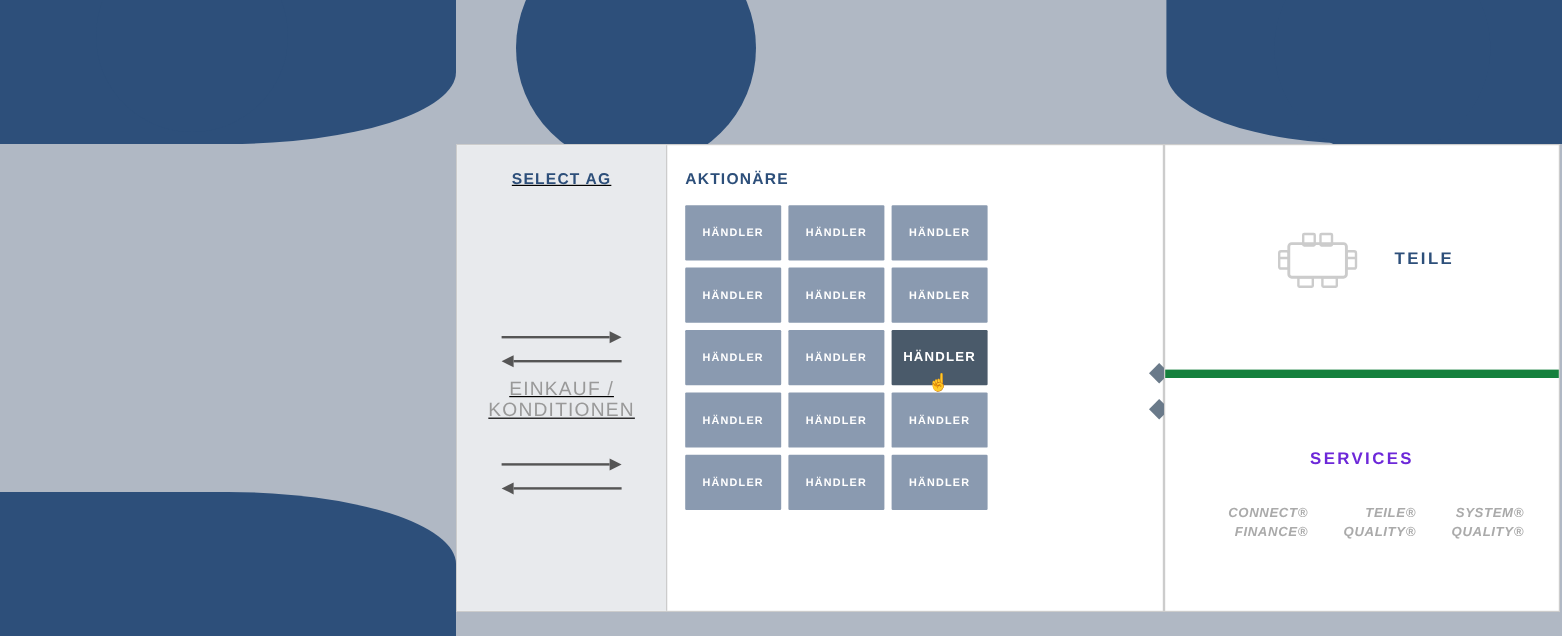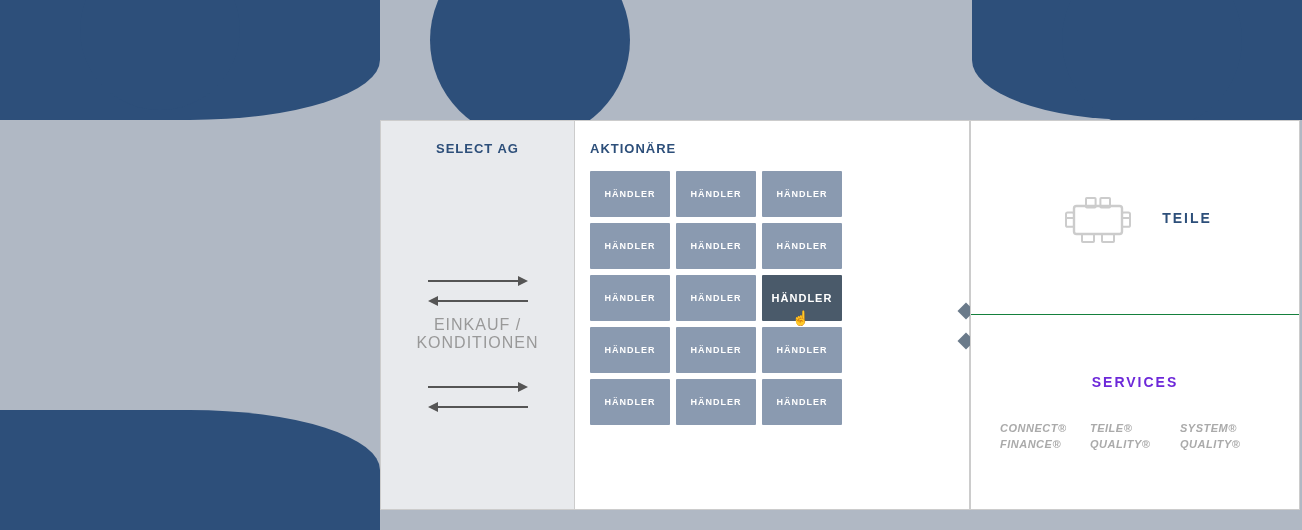--- a/index.html
+++ b/index.html
@@ -20,27 +20,28 @@
       width: 590px;
       height: 390px;
       background: white;
       border: 1px solid #ccc;
       display: flex;
       flex-direction: row;
     }
 
     
     .select-ag-panel {
-      width: 194px;
+      width: 175px;
       background: #e8eaed;
       display: flex;
       flex-direction: column;
       align-items: center;
       padding-top: 20px;
       border-right: 1px solid #ccc;
+      text-decoration: underline;
     }
 
     .select-ag-title {
       font-size: 13px;
       font-weight: bold;
       color: #2d4f7a;
       letter-spacing: 1px;
       margin-bottom: 60px;
     }
 
@@ -102,21 +103,21 @@
       width: 330px;
       height: 390px;
       background: white;
       border: 1px solid #ccc;
       display: flex;
       flex-direction: column;
     }
 
     .teile-area {
       height: 50%;
-      border-bottom: 1px solid #15803d;
+      border-bottom: 7px solid #15803d;
       display: flex;
       flex-direction: row;
       align-items: center;
       justify-content: center;
       gap: 24px;
       padding: 10px;
     }
 
     .teile-label {
       font-size: 14px;
@@ -138,21 +139,21 @@
       font-size: 14px;
       font-weight: bold;
       color: #6d28d9;
       letter-spacing: 2px;
     }
 
     .services-grid {
       display: grid;
       grid-template-columns: repeat(3, 90px);
       gap: 4px 0;
-      text-align: left;
+      text-align: right;
       margin-top: 20px;
     }
 
     .service-item {
       font-size: 11px;
       font-style: italic;
       font-weight: bold;
       color: #aaa;
       letter-spacing: 0.5px;
     }

